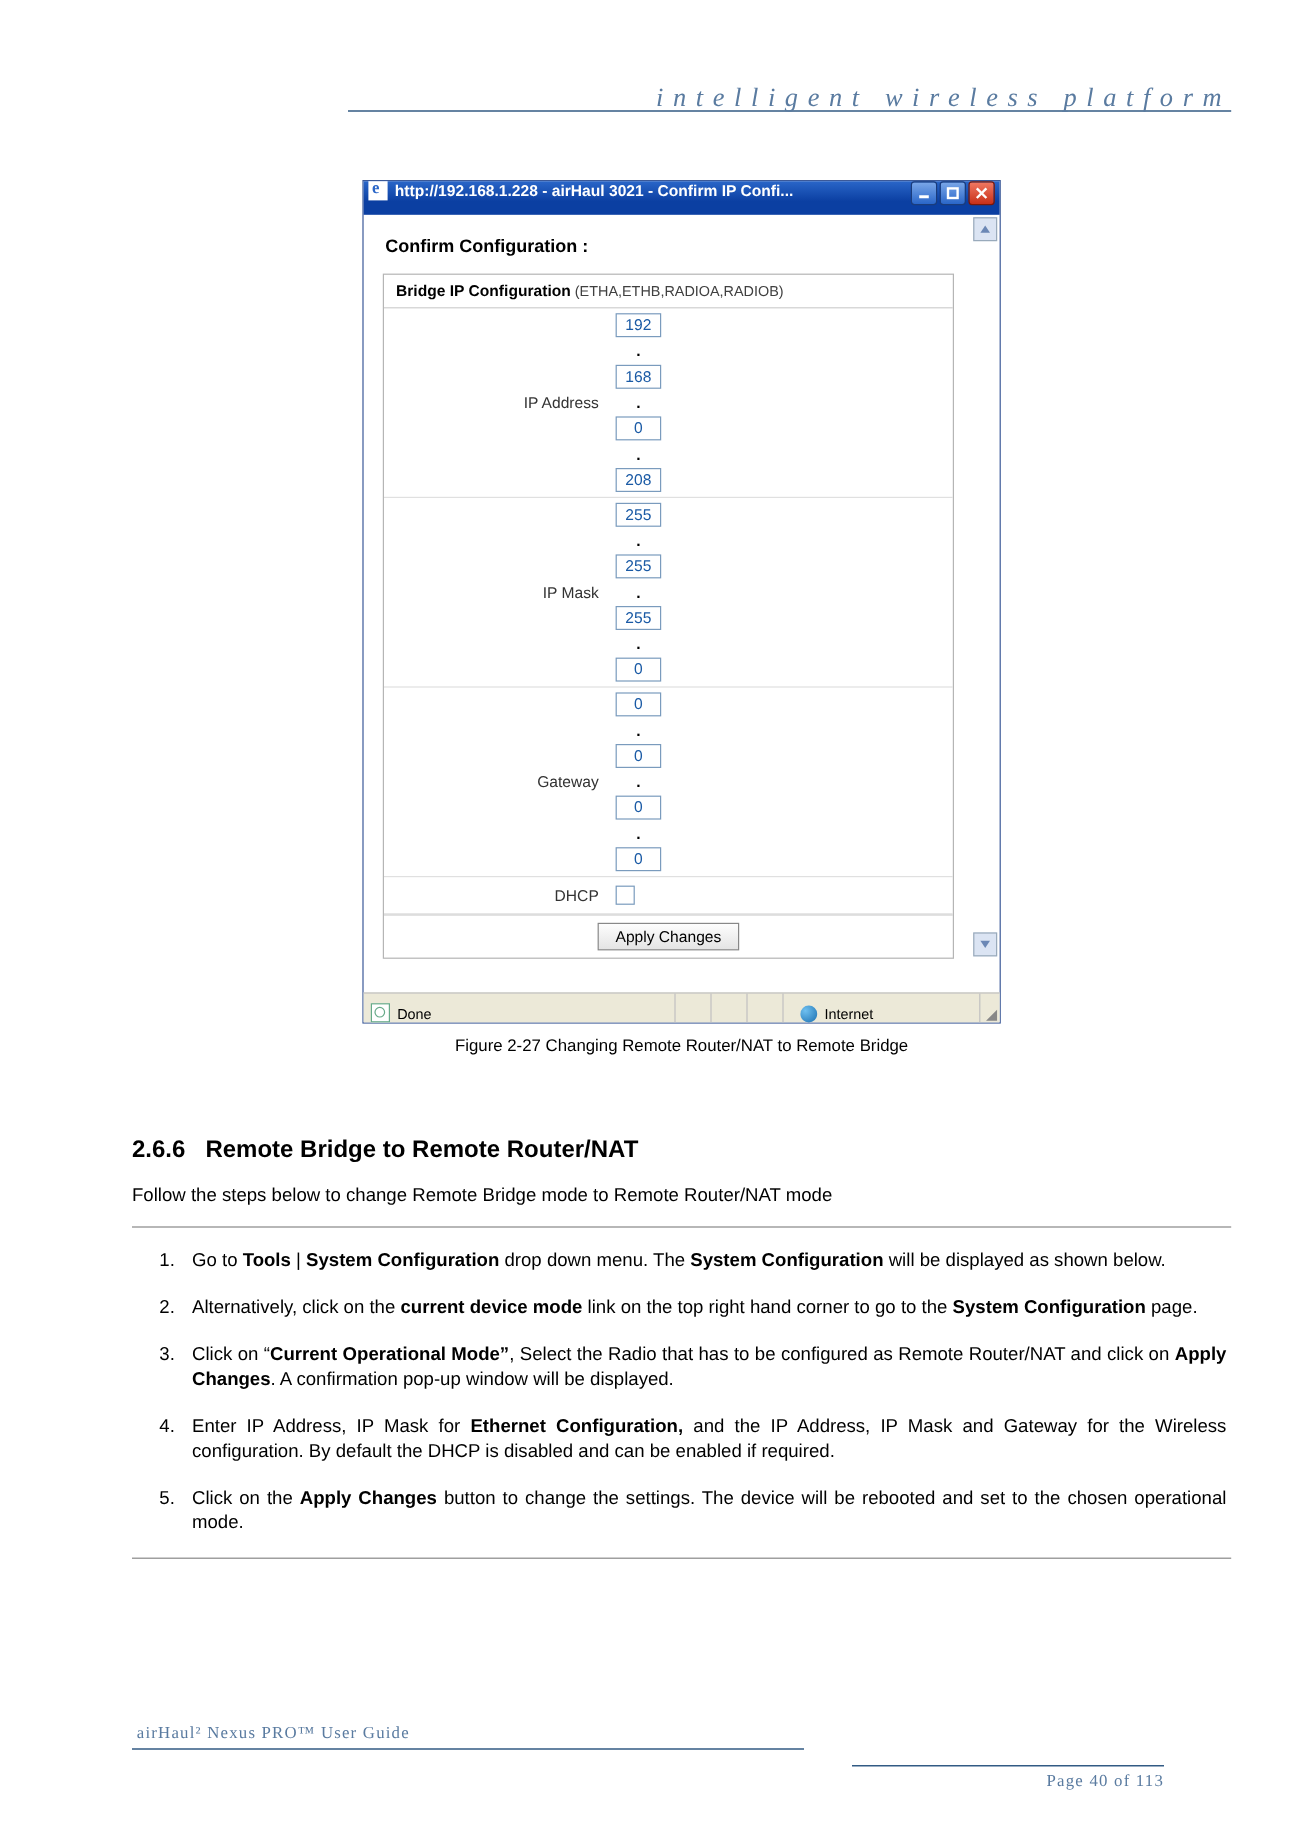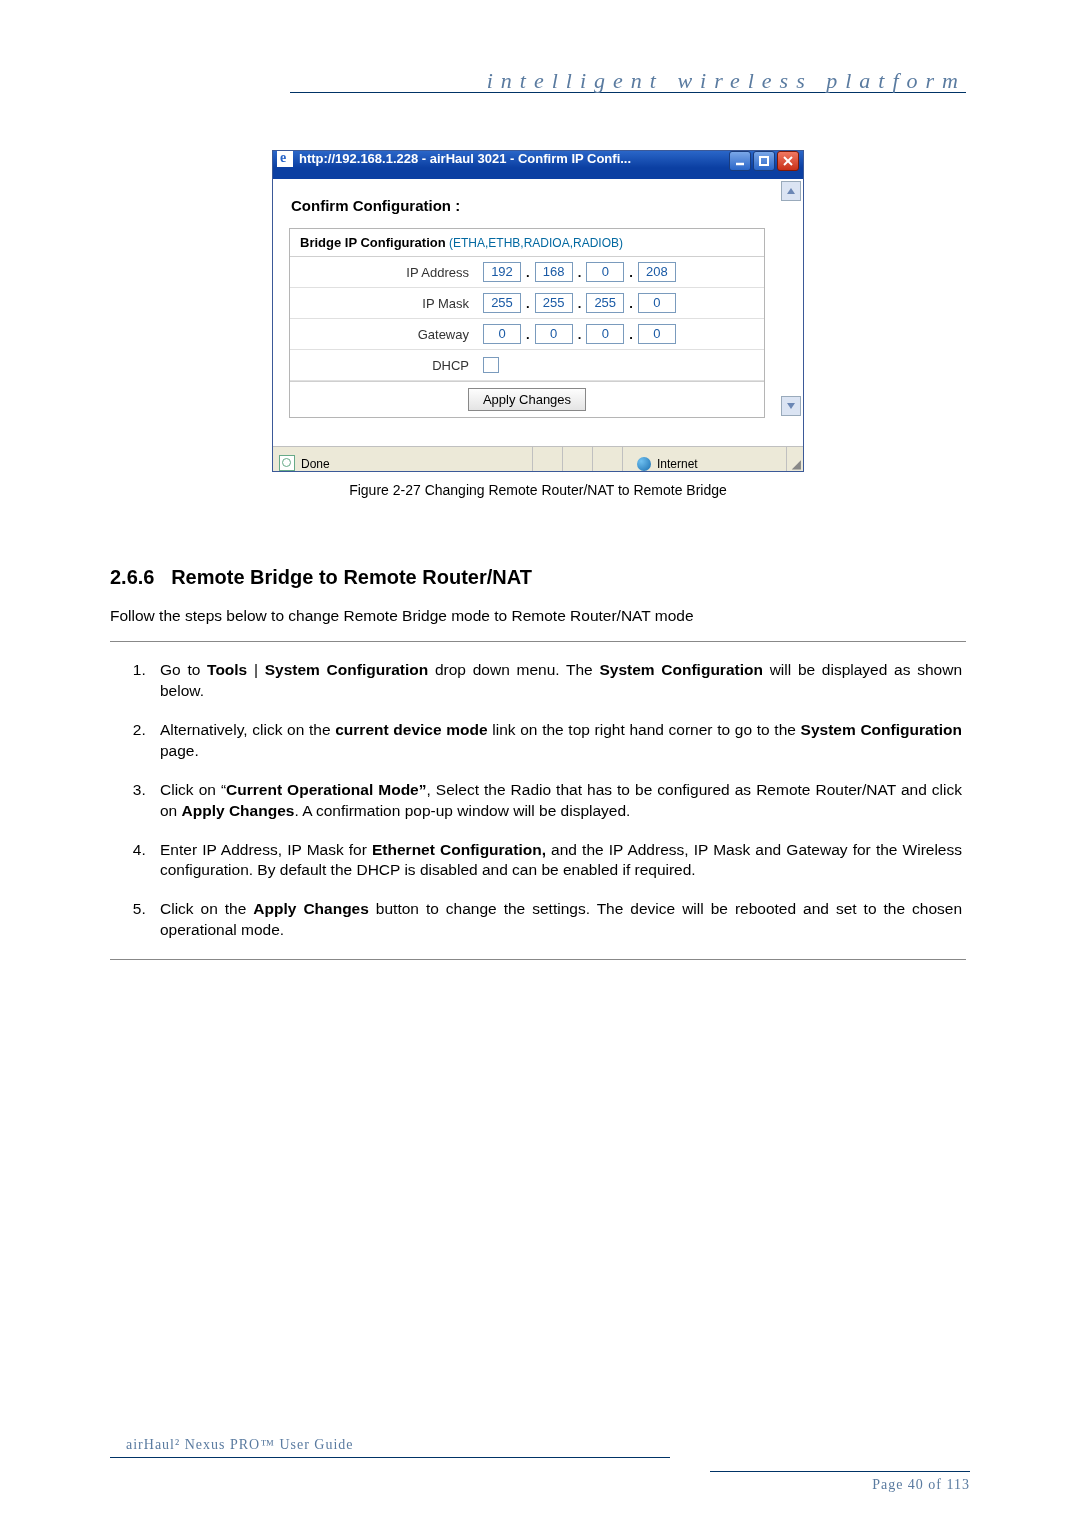--- a/index.html
+++ b/index.html
@@ -8,21 +8,21 @@
     font-family: Arial, Helvetica, sans-serif;
     background: #fff;
     color: #000;
     width: 1080px;
   }
   .page {
     width: 1080px;
     height: 1528px;
     position: relative;
     box-sizing: border-box;
-    padding: 90px 114px 60px 110px;
+    padding: 90px 54px 60px 110px;
   }
   .header-line {
     position: relative;
     height: 30px;
     margin-bottom: 30px;
   }
   .header-slash-wrap {
     position: absolute;
     left: 145px;
     top: -8px;
@@ -132,35 +132,35 @@
   .config-block {
     border: 1px solid #b5b5b5;
     margin-right: 22px;
   }
   .config-header {
     border-bottom: 1px solid #cfcfcf;
     padding: 6px 10px;
     font-size: 13px;
   }
   .config-header b { font-weight: bold; }
-  .config-header span.sub { font-size: 12px; color:#0369a1; }
+  .config-header span.sub { font-size: 12px; color:#404040; }
   .config-row {
     display:flex;
     border-bottom:1px solid #e0e0e0;
     min-height: 30px;
     align-items:center;
   }
   .config-row:last-of-type { border-bottom:none; }
   .config-label {
     width: 175px;
     text-align: right;
     padding: 4px 8px 4px 4px;
     color:#333;
   }
-  .config-value { padding: 4px 6px; display:flex; align-items:center; gap:4px; }
+  .config-value { padding: 4px 6px; display:flex; align-items:center; gap:4px;flex-direction:column; }
   .ip-box {
     display:inline-block;
     width:36px;
     height:18px;
     border:1px solid #7a9bbd;
     text-align:center;
     font-size:13px;
     line-height:18px;
     color:#1a5aa5;
     background:#fff;
@@ -252,21 +252,21 @@
     border-top:1.2px solid #003366;
   }
   .footer-slash-wrap{
     position:absolute; right:266px; top:-2px;
   }
   .footer-right-hr{
     position:absolute; right:0; top:28px; left:600px;
     border-top:1.2px solid #003366;
   }
   .footer-product{
-    position:absolute; left:16px; top:-6px;
+    position:absolute; left:4px; top:-6px;
     color:#5a7ba0;
     font-family:Georgia,serif;
     font-size:14px;
     letter-spacing:1px;
   }
   .footer-page{
     position:absolute; right:0; top:34px;
     color:#5a7ba0;
     font-family:Georgia,serif;
     font-size:14px;

